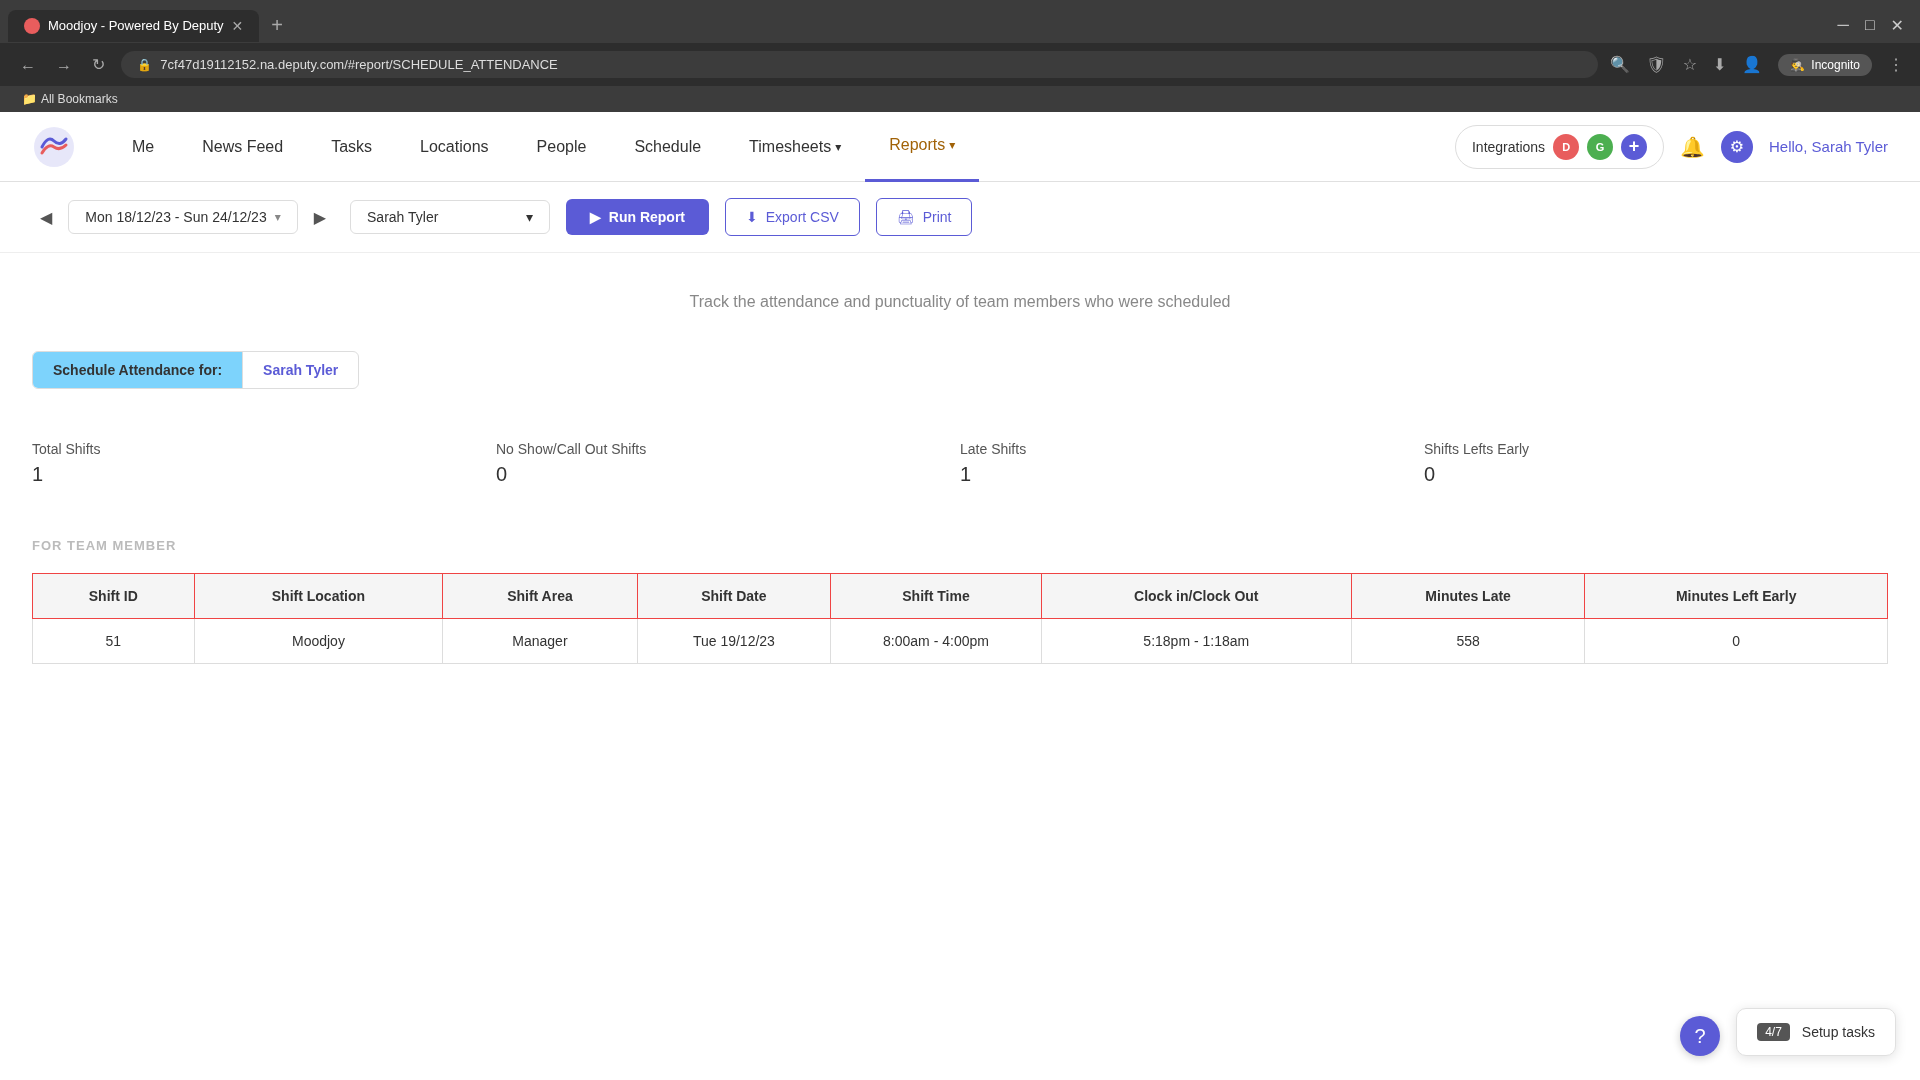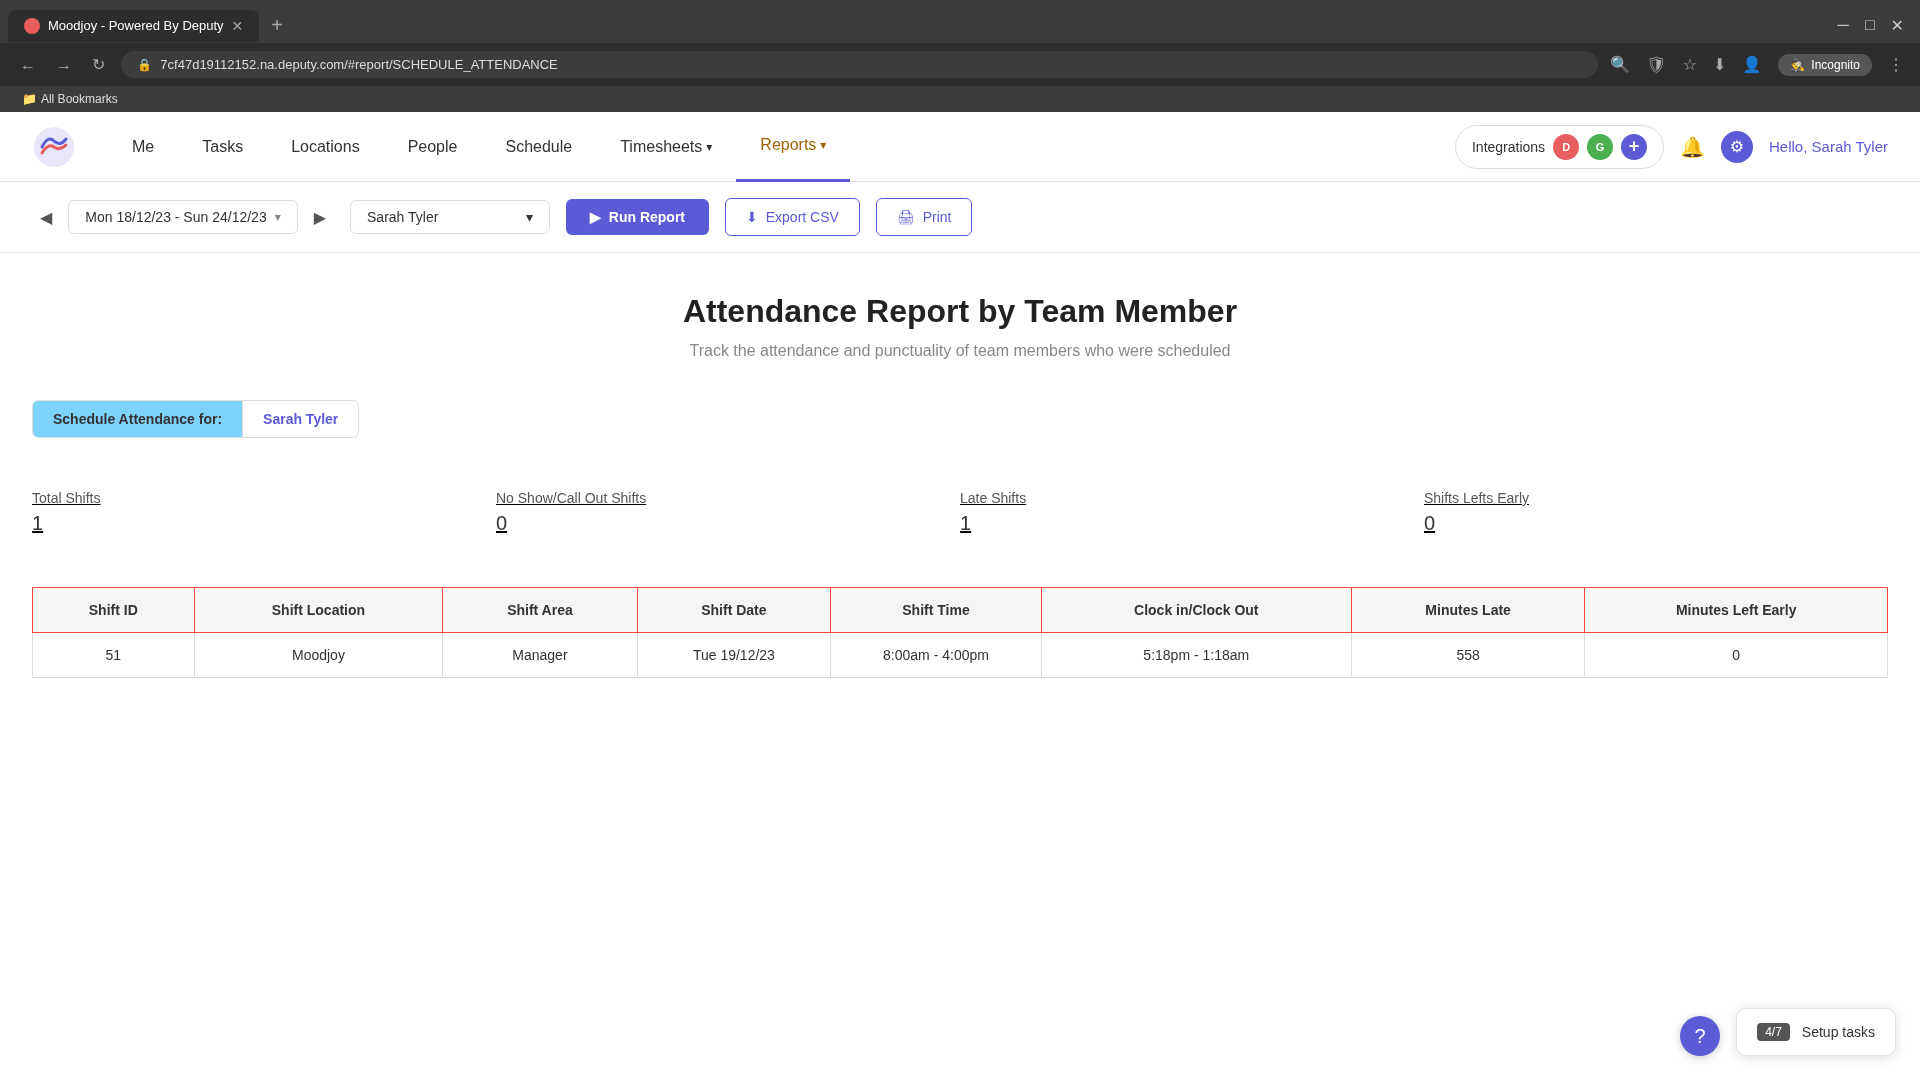--- a/index.html
+++ b/index.html
@@ -59,21 +59,21 @@
     .report-content { padding: 40px 32px; }
     .report-title { text-align: center; font-size: 32px; font-weight: 600; color: #222; margin-bottom: 12px; }
     .report-subtitle { text-align: center; font-size: 16px; color: #888; margin-bottom: 40px; }
 
     .schedule-filter { border: 1px solid #ddd; border-radius: 6px; display: inline-flex; margin-bottom: 40px; overflow: hidden; }
     .schedule-filter-label { padding: 10px 20px; font-size: 14px; font-weight: 600; color: #333; background: #7dd3fc; border-right: 1px solid #ddd; }
     .schedule-filter-value { padding: 10px 20px; font-size: 14px; color: #5b5bd6; font-weight: 600; }
 
     .section-title { font-size: 13px; font-weight: 700; color: #bbb; letter-spacing: 1px; text-transform: uppercase; margin-bottom: 20px; }
 
-    .stats-grid { display: grid; grid-template-columns: 1fr 1fr 1fr 1fr; gap: 0; margin-bottom: 40px; text-decoration: underline; }
+    .stats-grid { display: grid; grid-template-columns: 1fr 1fr 1fr 1fr; gap: 0; margin-bottom: 40px; }
     .stat-item { padding: 12px 0; }
     .stat-label { font-size: 14px; color: #555; margin-bottom: 6px; }
     .stat-value { font-size: 20px; color: #333; font-weight: 400; }
 
     .for-member-title { font-size: 13px; font-weight: 700; color: #bbb; letter-spacing: 1px; text-transform: uppercase; margin-bottom: 20px; }
 
     .data-table { width: 100%; border-collapse: collapse; border: 1px solid #ddd; }
     .data-table th { background: #f5f5f5; padding: 14px 16px; text-align: center; font-size: 14px; font-weight: 600; color: #333; border: 1px solid #ef4444; }
     .data-table td { padding: 14px 0; text-align: center; font-size: 14px; color: #333; border: 1px solid #ddd; }
     .data-table tr:nth-child(even) td { background: #fafafa; }
@@ -134,20 +134,21 @@
 <nav class="app-nav">
   <div class="logo">
     <svg viewBox="0 0 44 44" fill="none" xmlns="http://www.w3.org/2000/svg">
       <circle cx="22" cy="22" r="20" fill="#5b5bd6" opacity="0.15"></circle>
       <path d="M10 22 Q16 10 22 16 Q28 22 34 14" stroke="#5b5bd6" stroke-width="3" fill="none" stroke-linecap="round"></path>
       <path d="M10 28 Q16 18 22 22 Q28 26 34 20" stroke="#e85d5d" stroke-width="3" fill="none" stroke-linecap="round"></path>
     </svg>
   </div>
   <div class="nav-items">
     <a class="nav-item">Me</a>
+    <a class="nav-item">News Feed</a>
     <a class="nav-item">Tasks</a>
     <a class="nav-item">Locations</a>
     <a class="nav-item">People</a>
     <a class="nav-item">Schedule</a>
     <a class="nav-item">
       <span>Timesheets</span>
       <span class="dropdown-arrow">▾</span>
     </a>
     <a class="nav-item active">
       <span>Reports</span>
@@ -190,21 +191,20 @@
     <span>⬇</span>
     <span>Export CSV</span>
   </button>
   <button class="print-btn">
     <span>🖨</span>
     <span>Print</span>
   </button>
 </div>
 
 <div class="report-content">
-  <h1 class="report-title">Attendance Report by Team Member</h1>
   <p class="report-subtitle">Track the attendance and punctuality of team members who were scheduled</p>
 
   <div class="schedule-filter">
     <span class="schedule-filter-label">Schedule Attendance for:</span>
     <span class="schedule-filter-value">Sarah Tyler</span>
   </div>
 
 
   <div class="stats-grid">
     <div class="stat-item">
@@ -218,20 +218,21 @@
     <div class="stat-item">
       <div class="stat-label">Late Shifts</div>
       <div class="stat-value">1</div>
     </div>
     <div class="stat-item">
       <div class="stat-label">Shifts Lefts Early</div>
       <div class="stat-value">0</div>
     </div>
   </div>
 
+  <div class="for-member-title">FOR TEAM MEMBER</div>
 
   <table class="data-table">
     <thead>
       <tr>
         <th>Shift ID</th>
         <th>Shift Location</th>
         <th>Shift Area</th>
         <th>Shift Date</th>
         <th>Shift Time</th>
         <th>Clock in/Clock Out</th>

